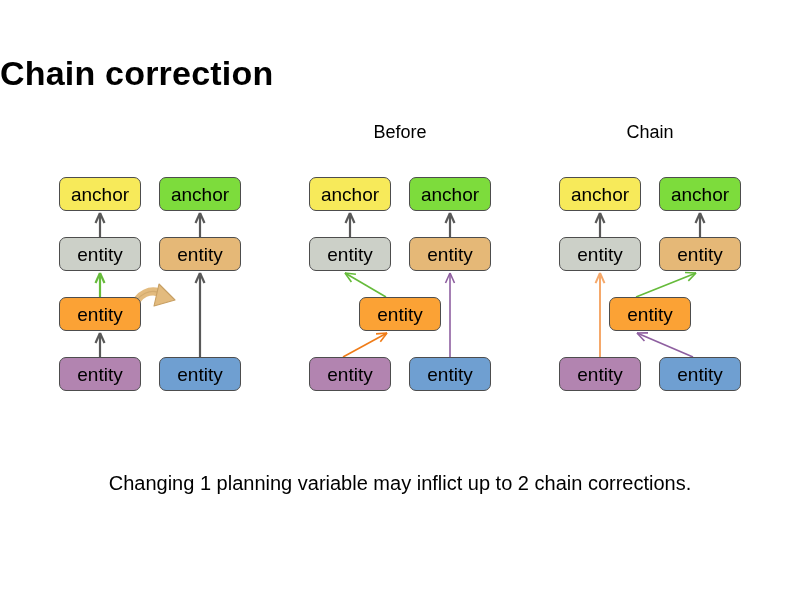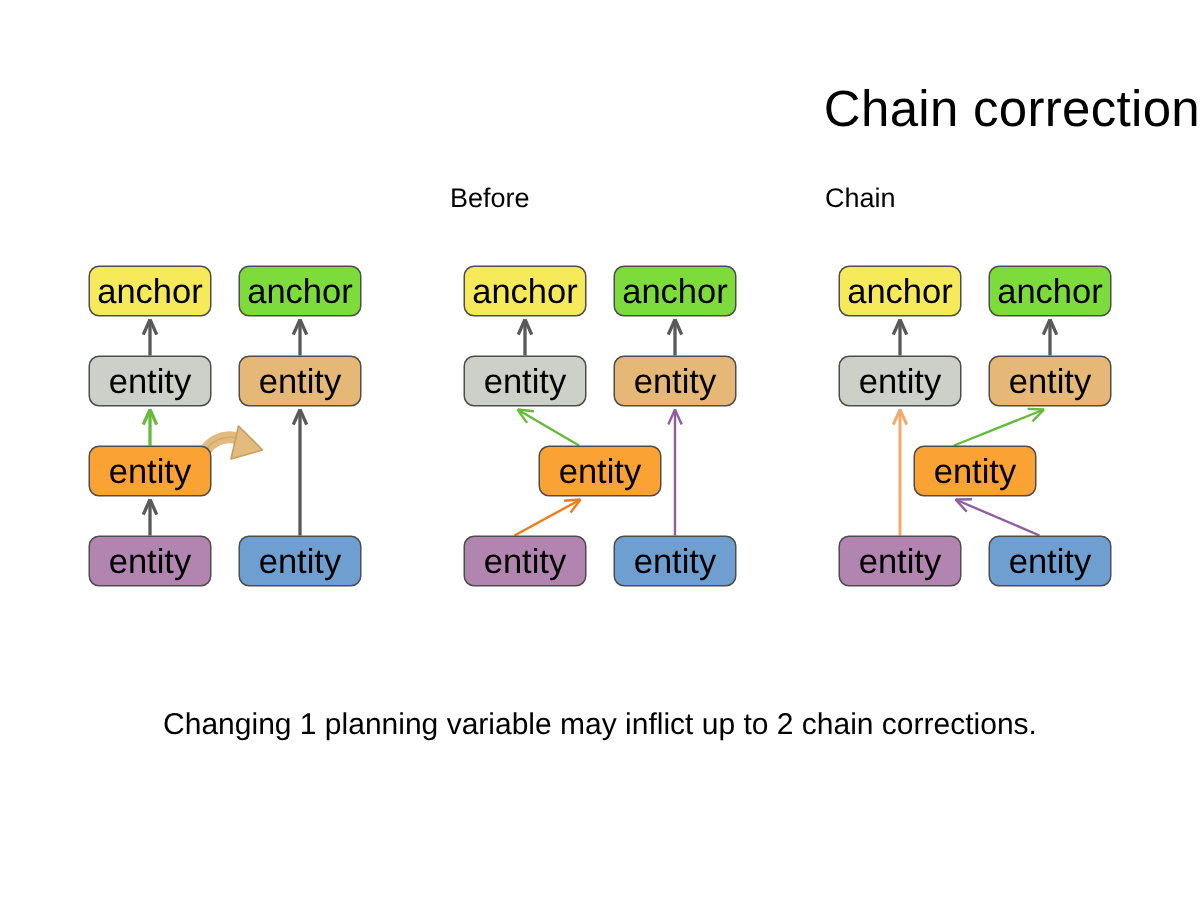--- a/index.html
+++ b/index.html
@@ -13,30 +13,31 @@
     position: relative;
     overflow: hidden;
     font-family: "Liberation Sans", sans-serif;
     color: #000000;
   }
   #page-title {
     position: absolute;
     top: 28px;
     left: 0;
     width: 800px;
-    text-align: right;
+    text-align: left;
     font-size: 34px;
-    font-weight: normal;
+    font-weight: bold;
     line-height: 44px;
     letter-spacing: 0.2px;
   }
   .panel-label {
     position: absolute;
     font-size: 18px;
     line-height: 22px;
+    text-align: center;
     white-space: nowrap;
   }
   #label-before { top: 121px; left: 300px; width: 200px; }
   #label-after  { top: 121px; left: 550px; width: 200px; }
 
   #caption {
     position: absolute;
     top: 470px;
     left: 0;
     width: 800px;
@@ -64,21 +65,21 @@
   .node {
     position: absolute;
     width: 82px;
     height: 34px;
     box-sizing: border-box;
     border: 1.4px solid #4d4d4d;
     border-radius: 7px;
     display: flex;
     align-items: center;
     justify-content: center;
-    font-size: 23px;
+    font-size: 19px;
     line-height: 19px;
     color: #000000;
     z-index: 3;
   }
   .node-label { pointer-events: none; }
 </style>
 </head>
 <body>
 
 <h1 id="page-title">Chain correction</h1>

